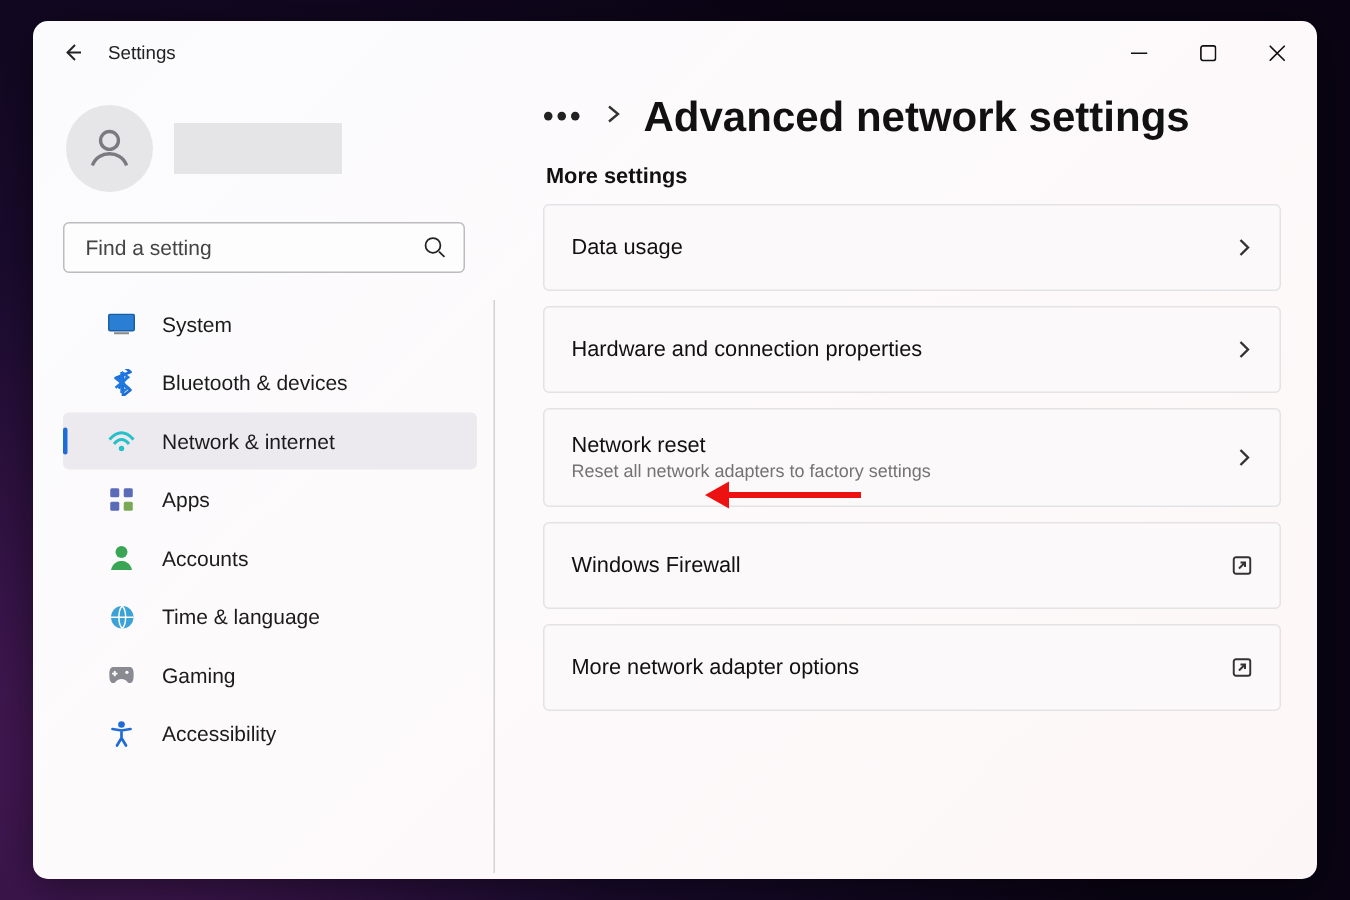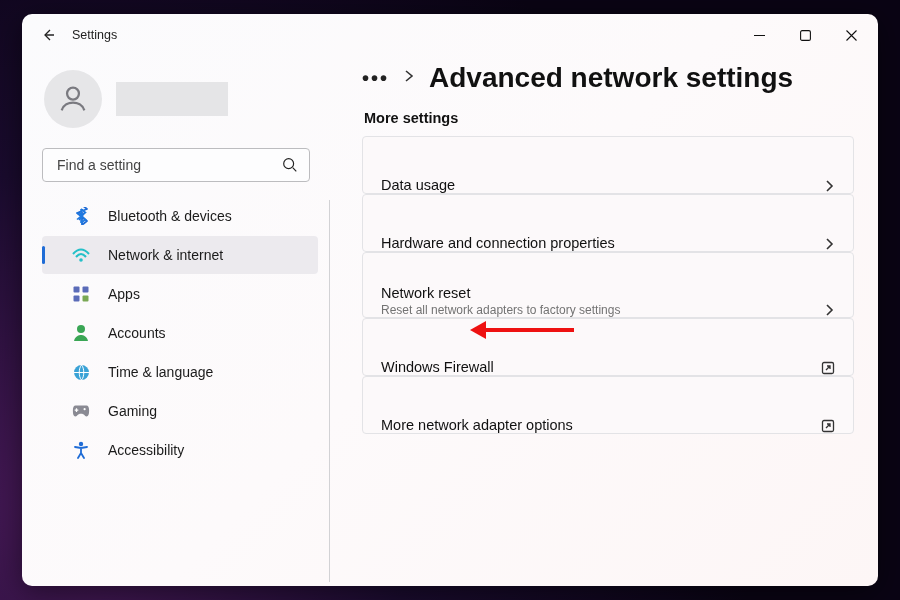--- a/index.html
+++ b/index.html
@@ -35,21 +35,21 @@
   .nav-item.selected::before { content:""; position:absolute; left:0px; top:10px; width:3px; height:18px; background:#1f6cd6; border-radius:2px; }
   .nav-icon { width:18px; height:18px; margin-right:18px; display:flex; align-items:center; justify-content:center; }
   
   .main { flex:1; padding:6px 24px 0 30px; overflow:hidden; }
   .breadcrumb { display:flex; align-items:center; gap:14px; margin-bottom:16px; }
   .crumb-more { font-size:20px; color:#222; letter-spacing:2px; font-weight:700; }
   .crumb-chevron { color:#444; }
   .page-title { font-size:28px; font-weight:600; color:#111; }
   .section-h { font-size:14.5px; font-weight:600; color:#111; margin:6px 0 10px 2px; }
   .section-h.r2 { margin-top:28px; }
-  .card { border:1px solid #e3e3e6; background:#fcf9fa; border-radius:4px; padding:0 18px; height:58px; display:flex; align-items:flex-end; justify-content:space-between; margin-bottom:0; cursor:default; position:relative;gap:36px; }
+  .card { border:1px solid #e3e3e6; background:#fcf9fa; border-radius:4px; padding:0 18px; height:58px; display:flex; align-items:center; justify-content:space-between; margin-bottom:10px; cursor:default; position:relative;gap:36px; }
   .card.tall { height:66px; }
   .card-text { display:flex; flex-direction:column; }
   .card-title { font-size:14.5px; color:#111; }
   .card-sub { font-size:12px; color:#737373; margin-top:2px; }
   .card-rt { color:#333; display:flex; align-items:center; }
   
   .arrow-annot { position:absolute; left:462px; top:314px; pointer-events:none; }
   .arrow-line { width:90px; height:4px; background:#e11; }
   .arrow-head { position:absolute; left:-14px; top:-7px; width:0; height:0; border-top:9px solid transparent; border-bottom:9px solid transparent; border-right:16px solid #e11; }
 </style>
@@ -105,20 +105,29 @@
                 <path d="m13 13 4 4" stroke="#222" stroke-width="1.3"></path>
               </svg>
           </span>
         </div>
       </div>
       <div class="nav-scroll">
         <div class="nav-divider-right"></div>
 
         <div class="nav-item">
           <span class="nav-icon">
+              <svg width="18" height="14" viewBox="0 0 18 14">
+                <rect x="0.5" y="0.5" width="17" height="11" rx="1" fill="#2a7fd4" stroke="#1a5fa4"></rect>
+                <rect x="4" y="12.5" width="10" height="1.5" fill="#888"></rect>
+              </svg>
+            </span>
+          <span>System</span>
+        </div>
+        <div class="nav-item">
+          <span class="nav-icon">
               <svg width="16" height="18" viewBox="0 0 16 18">
                 <path d="M8 1v16l5-4-10-8 10-4-5-4" fill="none" stroke="#1f6cd6" stroke-width="1.8" stroke-linejoin="round" transform="translate(0 1)"></path>
                 <path d="M5 5l6 8M5 13l6-8" stroke="#1f6cd6" stroke-width="1.6" fill="none"></path>
                 <path d="M8 1 8 17 13 13 3 5M3 13 13 5 8 1" fill="none"></path>
               </svg>
               <svg width="14" height="18" viewBox="0 0 14 18" style="margin-left:-16px">
                 <path d="M7 2v14l4.5-3.5L3 5.5 11.5 12 7 16V2l4.5 3.5L3 12.5" fill="none"></path>
                 <path d="M7 2v14M7 2l4.5 3.5L3 12.5M7 16l4.5-3.5L3 5.5" fill="none" stroke="#1f7ae0" stroke-width="1.6"></path>
               </svg>
             </span>

